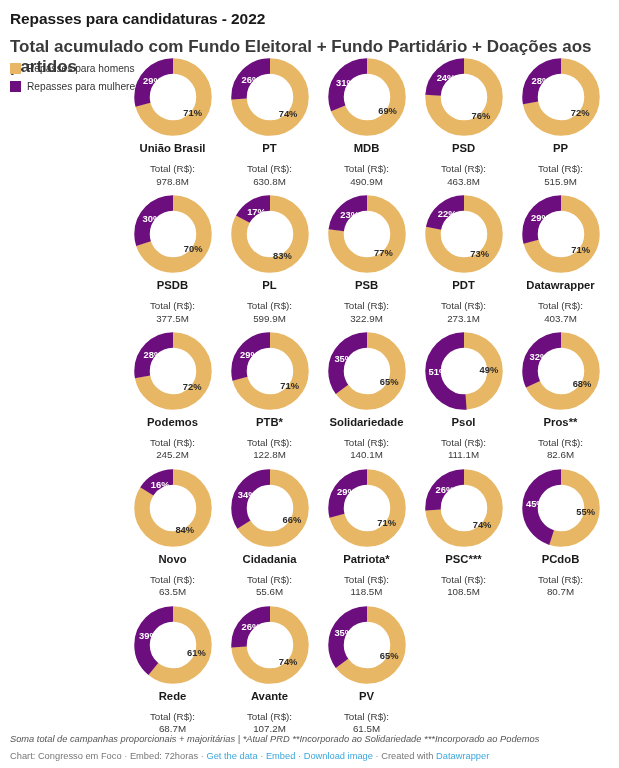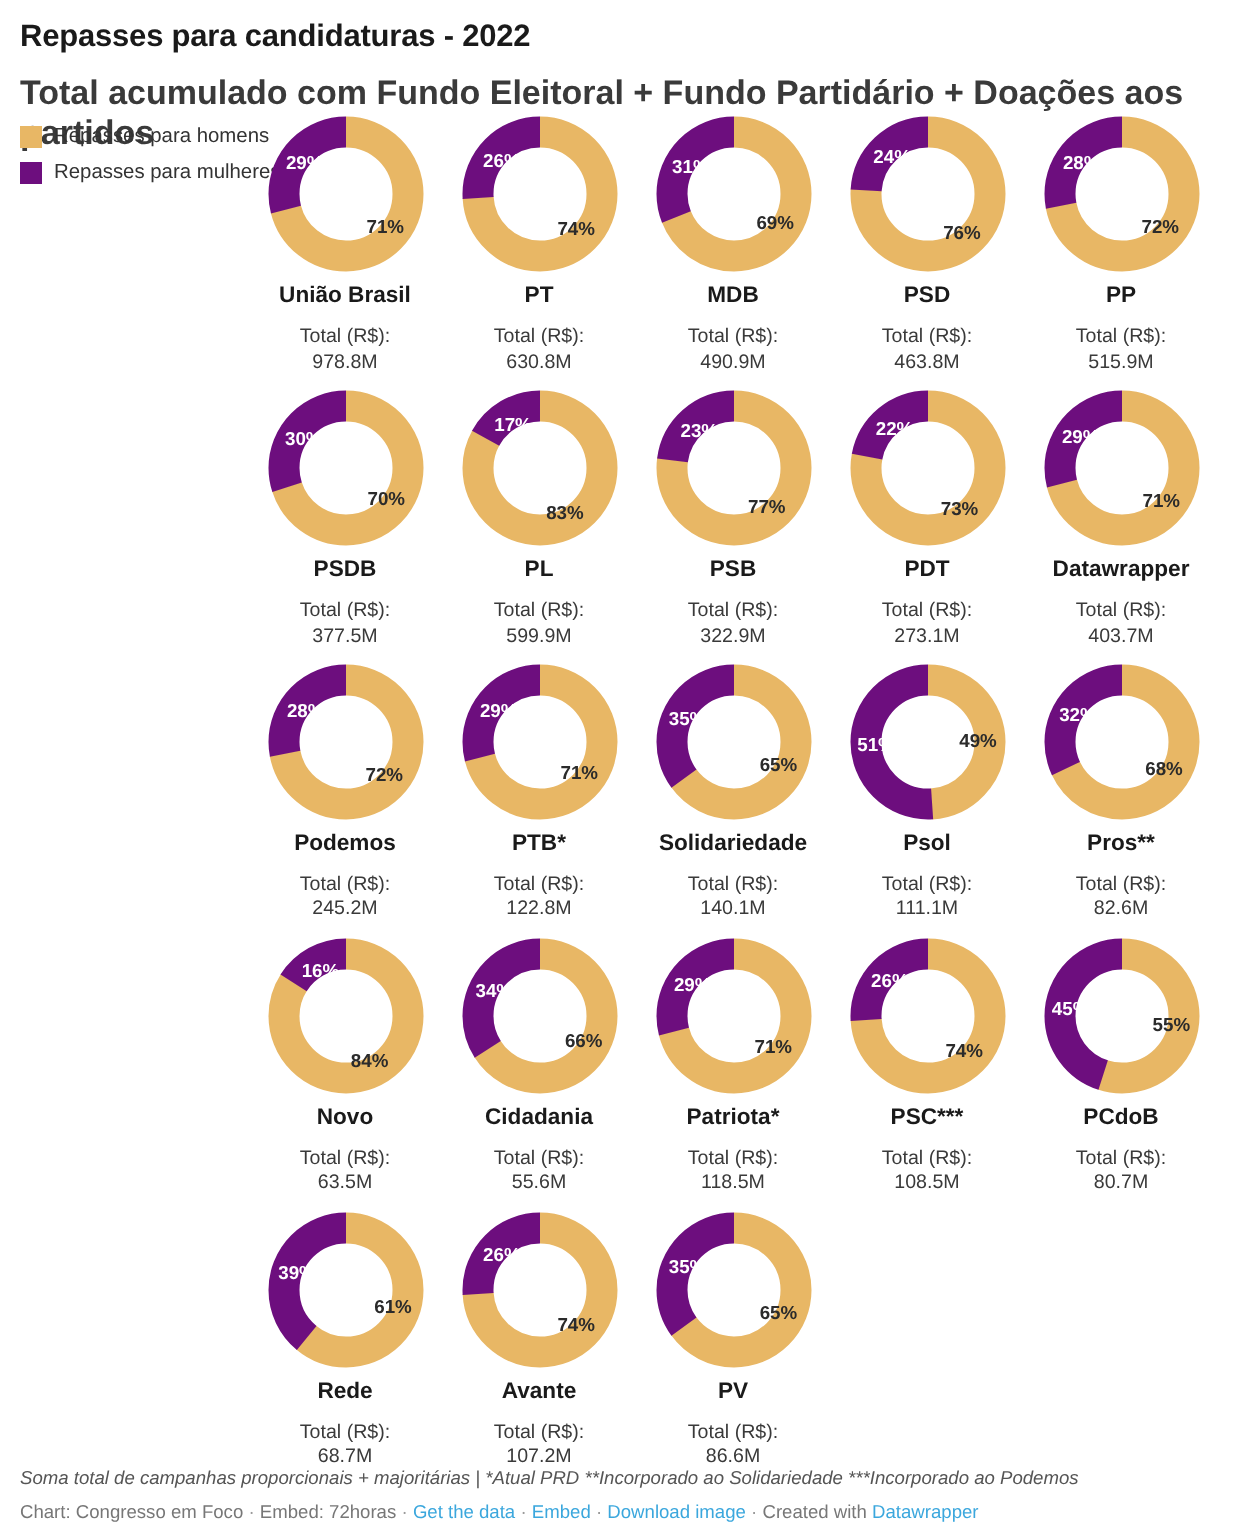--- a/index.html
+++ b/index.html
@@ -477,21 +477,21 @@
           <div class="donut-wrap">
             <svg class="donut-svg" viewBox="0 0 78 78">
               <circle cx="39" cy="39" r="31" fill="none" stroke="#e8b765" stroke-width="15.5" stroke-dasharray="126.60618393966867 68.1725605828985" transform="rotate(-90 39 39)"></circle>
               <circle cx="39" cy="39" r="31" fill="none" stroke="#6d0e7e" stroke-width="15.5" stroke-dasharray="68.1725605828985 126.60618393966867" transform="rotate(-90 39 39) scale(1,-1) translate(0,-78)"></circle>
             </svg>
             <span class="pct pct-men" style="left: 61.7207px; top: 50.5768px; transform: translate(-50%, -50%);">65%</span>
             <span class="pct pct-women" style="left: 16.2793px; top: 27.4232px; transform: translate(-50%, -50%);">35%</span>
           </div>
           <div class="party-name">PV</div>
           <div class="total-label">Total (R$):</div>
-          <div class="total-value">86.6M</div>
+          <div class="total-value">61.5M</div>
         </div>
       </div>
     </div>
 
   <div class="footer">
     <div class="footer-note">Soma total de campanhas proporcionais + majoritárias | *Atual PRD **Incorporado ao Solidariedade ***Incorporado ao Podemos</div>
     <div class="footer-credit">
       <span>Chart: Congresso em Foco</span>
       <span class="sep">·</span>
       <span>Embed: 72horas</span>

